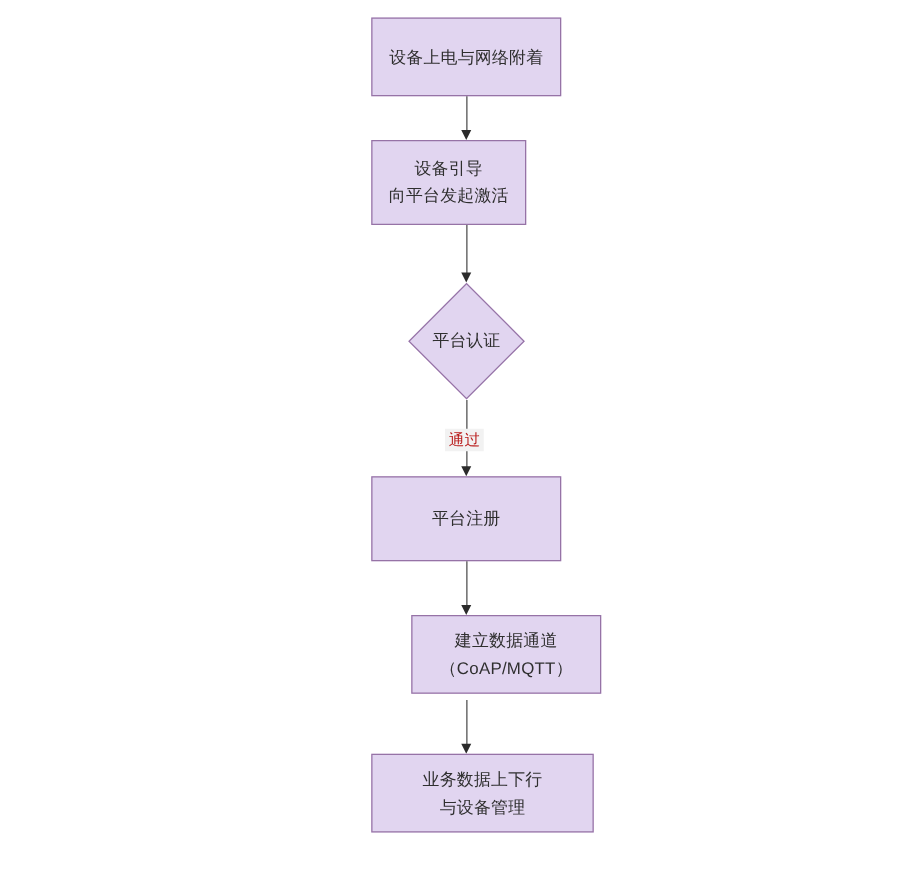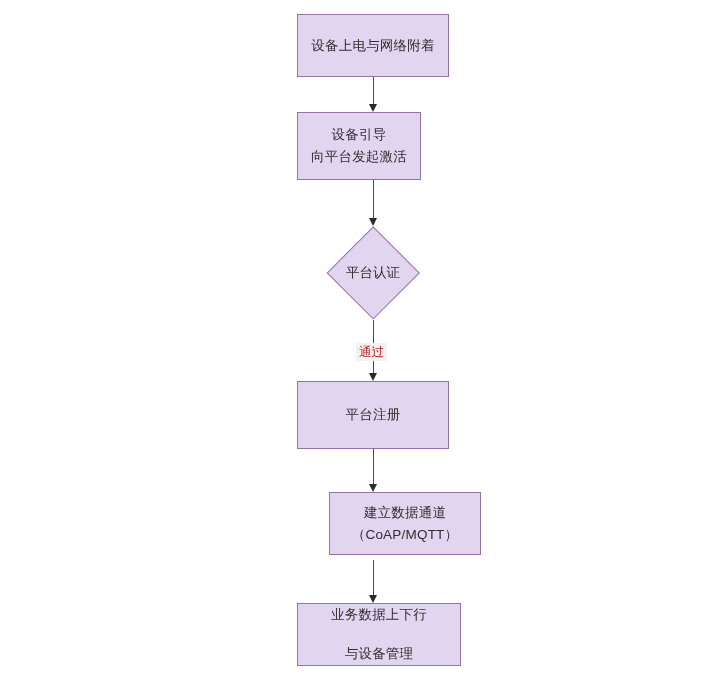--- a/index.html
+++ b/index.html
@@ -148,18 +148,18 @@
   <div class="node" id="node-n5" style="left: 297px; top: 492px; width: 152px; height: 63px; margin-left: 32px;">
     <span class="line">建立数据通道</span>
     <span class="line">（CoAP/MQTT）</span>
   </div>
 
   <div class="edge" id="edge-e5" style="left: 373px; top: 560px; width: 1px; height: 43px;">
     <div class="edge-line" style="height: 36px;"></div>
     <div class="edge-head" style="top: 35px;"></div>
   </div>
 
-  <div class="node" id="node-n6" style="left: 297px; top: 603px; width: 164px; height: 63px; justify-content: space-between;">
+  <div class="node" id="node-n6" style="left: 297px; top: 603px; width: 178px; height: 63px;">
     <span class="line">业务数据上下行</span>
     <span class="line">与设备管理</span>
   </div>
 
 </div>
 
 </body></html>

